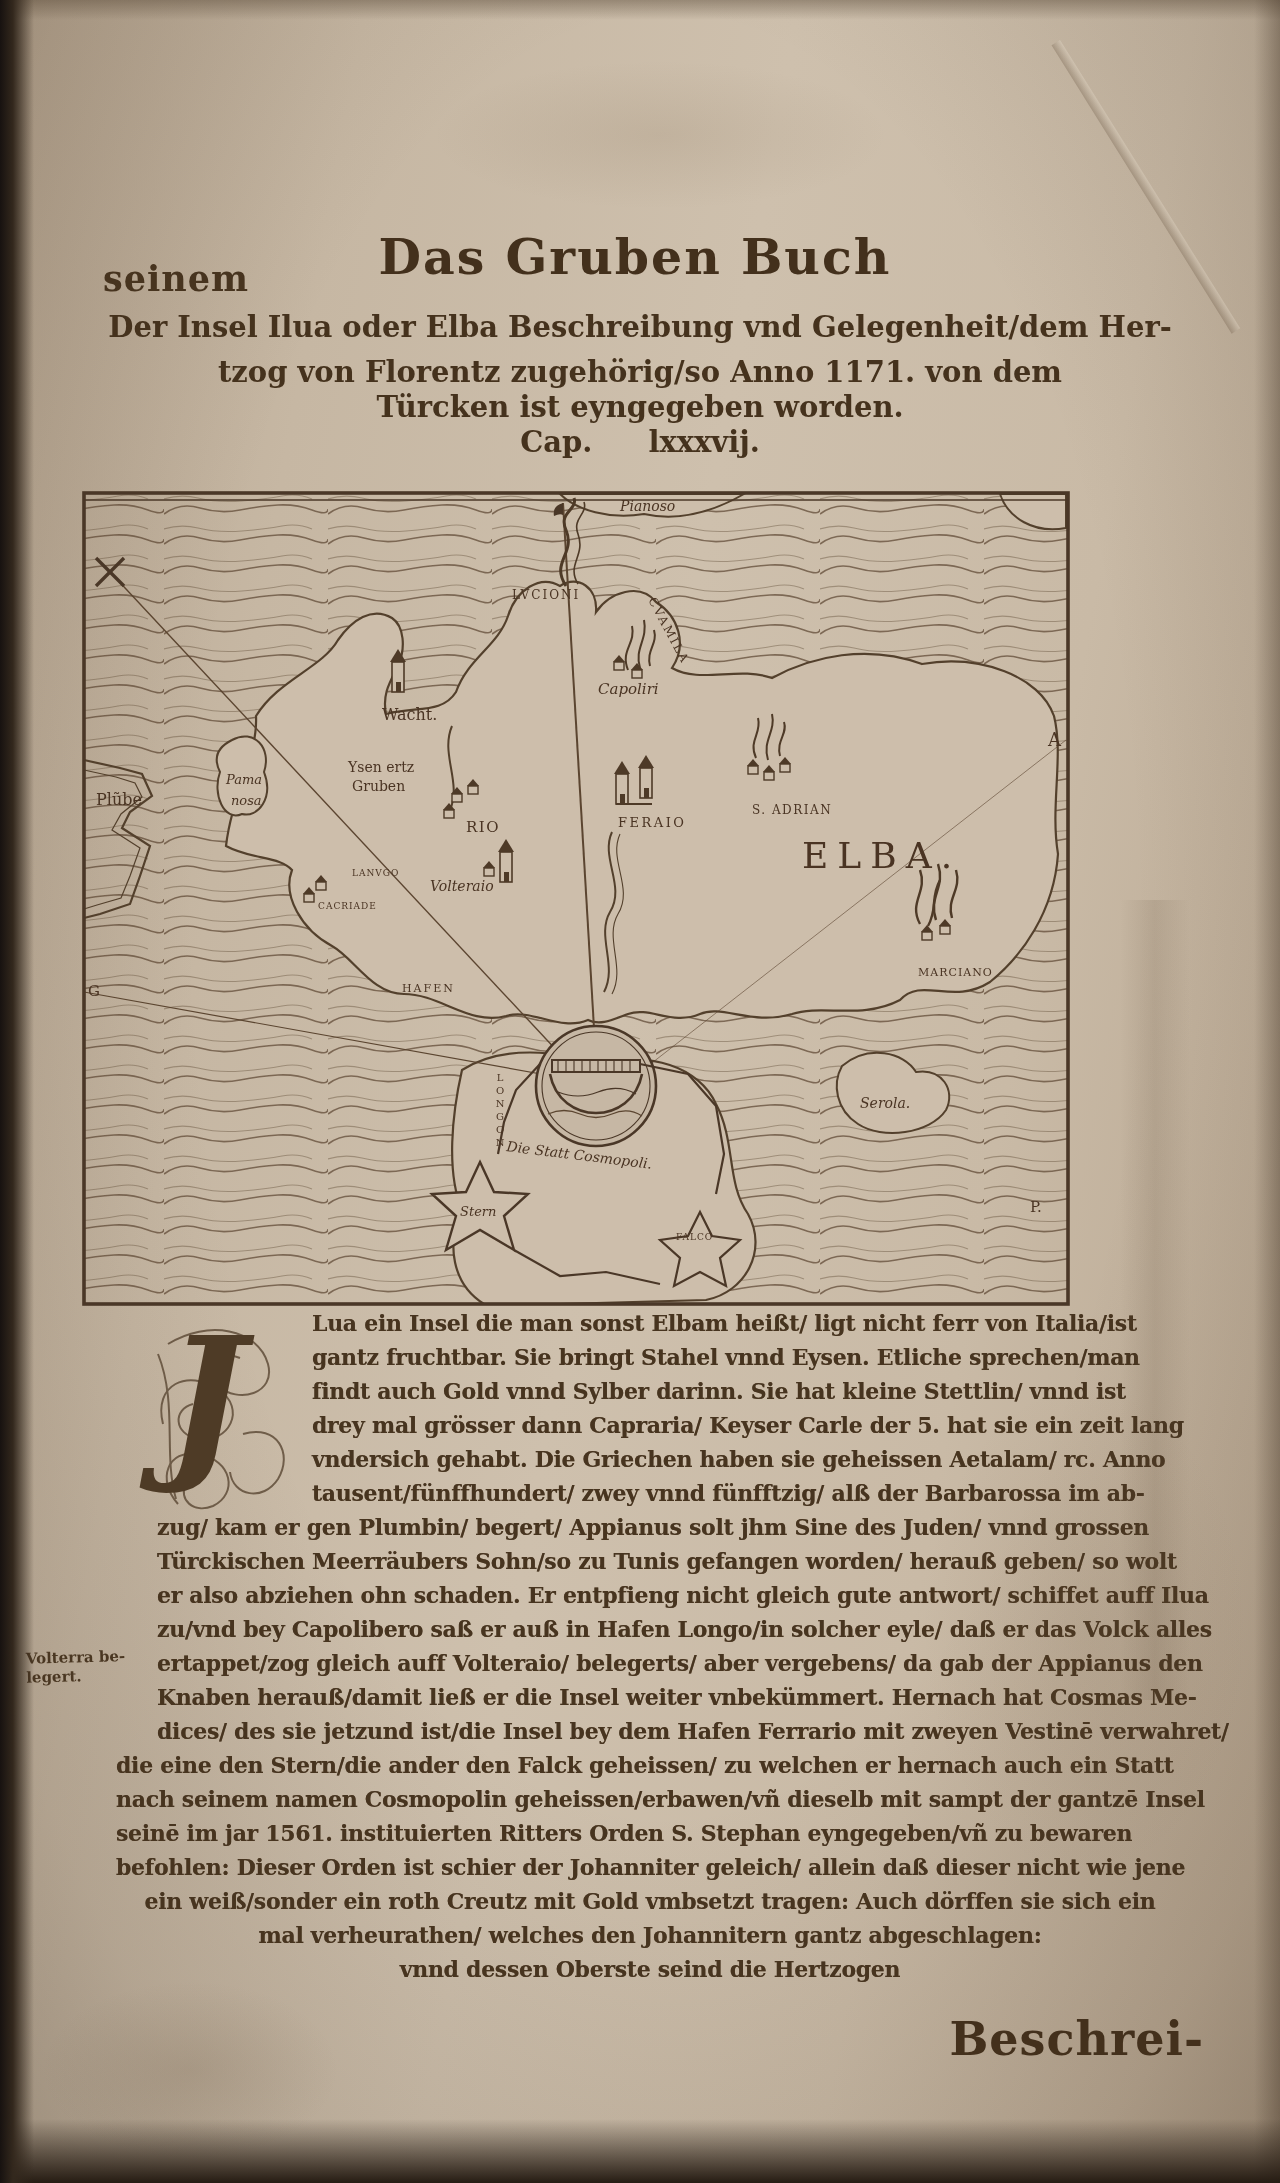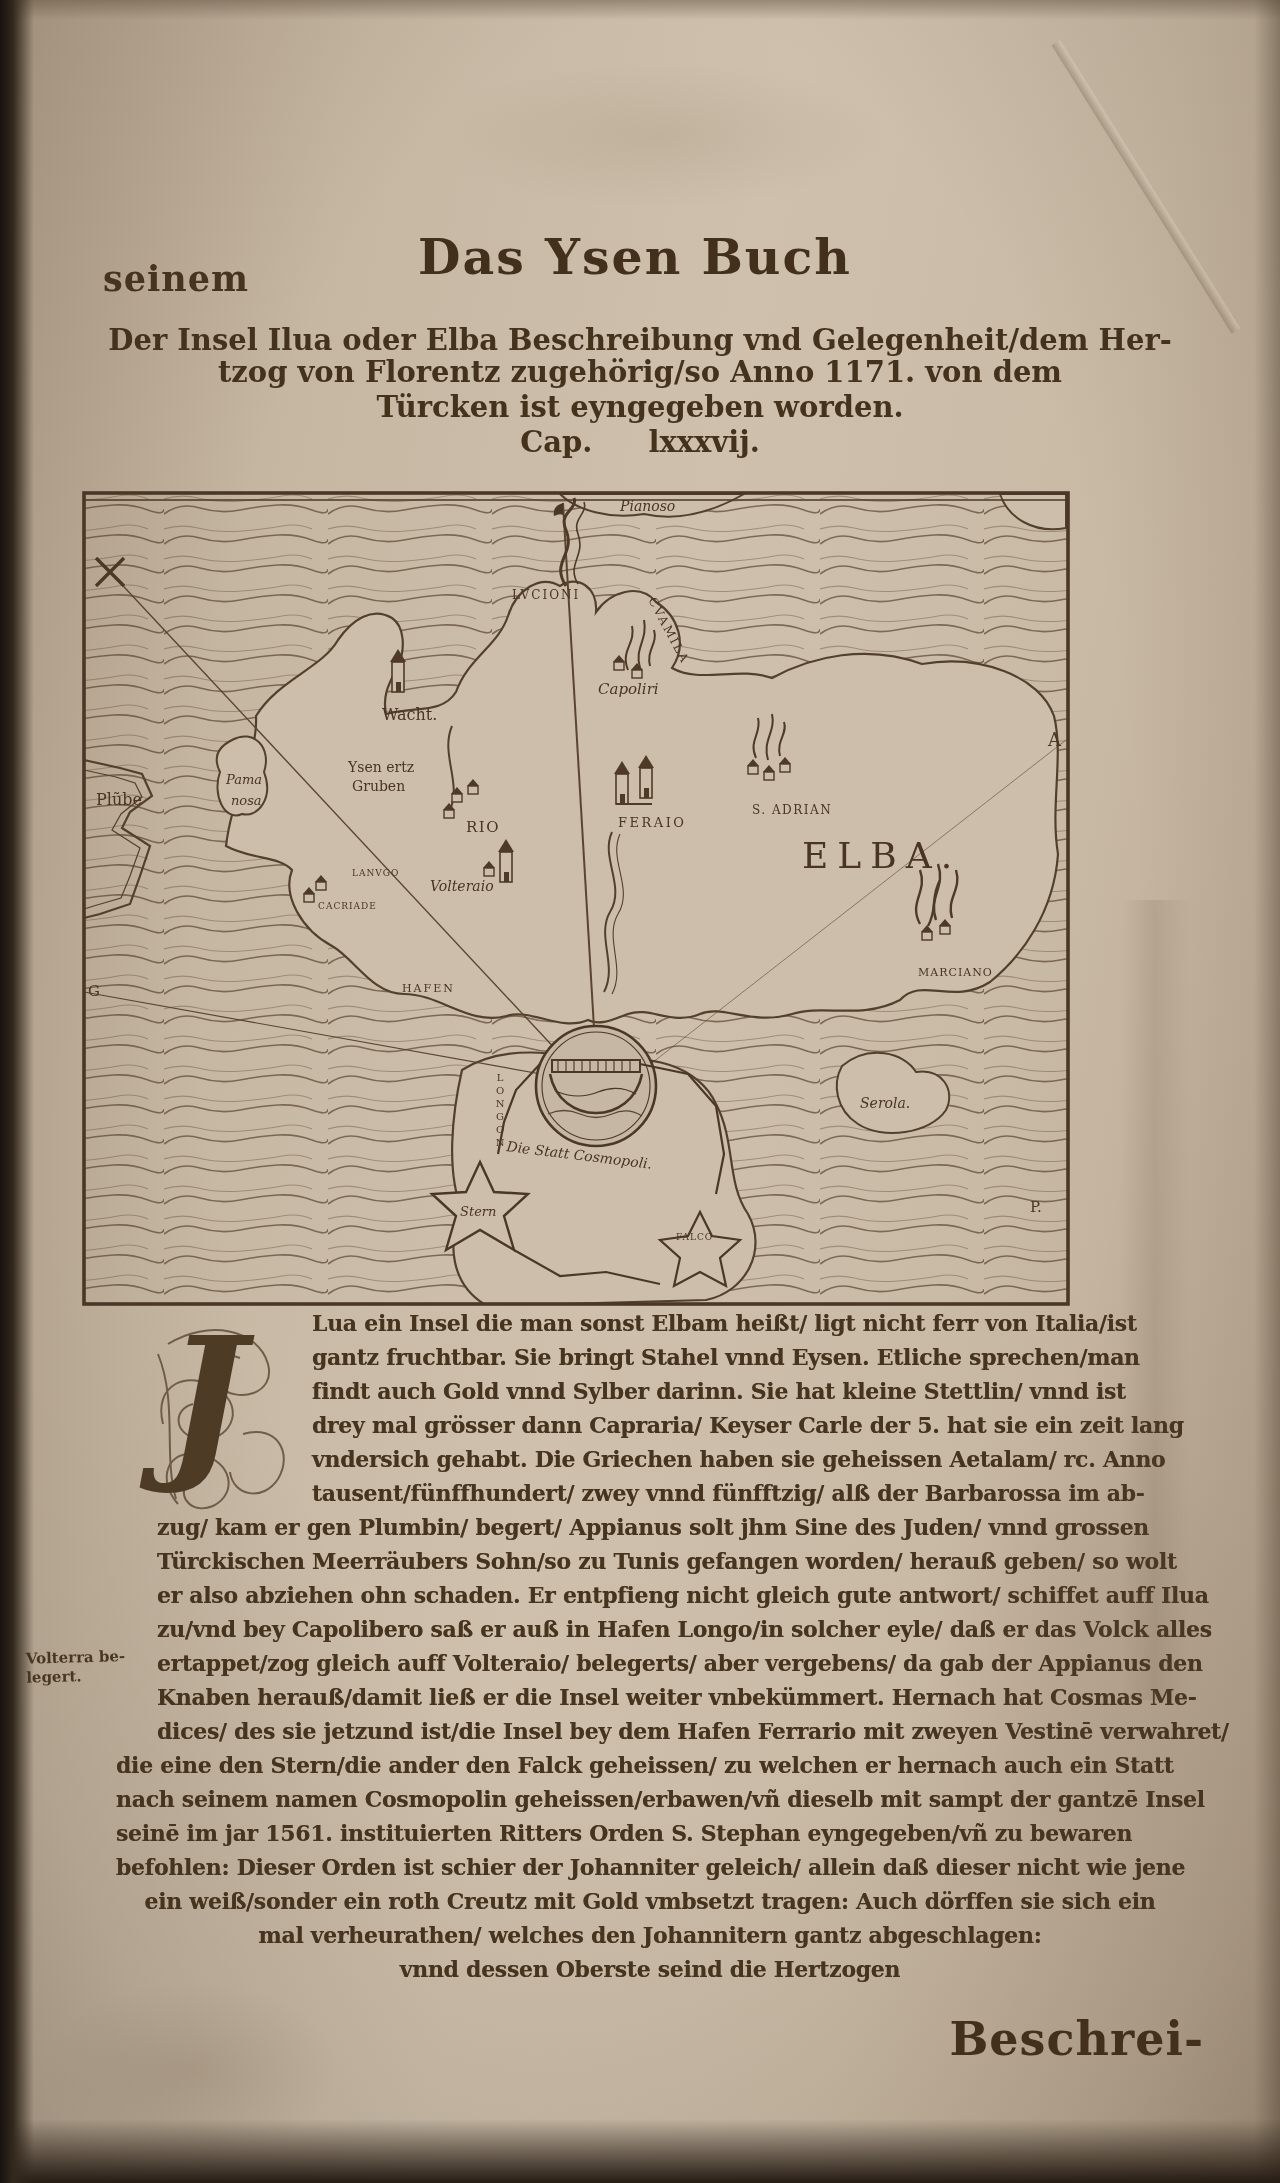--- a/index.html
+++ b/index.html
@@ -16,21 +16,21 @@
   .edge-right{right:0;top:0;width:26px;height:100%;background:linear-gradient(270deg,rgba(70,55,40,.40),rgba(70,55,40,0));}
   .crease1{left:1060px;top:40px;width:340px;height:10px;transform:rotate(58deg);transform-origin:left top;
     background:linear-gradient(180deg,rgba(234,224,208,.35),rgba(90,70,50,.28));}
   .crease2{left:1120px;top:900px;width:70px;height:800px;background:linear-gradient(90deg,rgba(0,0,0,0),rgba(92,74,54,.14),rgba(0,0,0,0));}
   .stain1{left:430px;top:60px;width:460px;height:150px;background:radial-gradient(ellipse,rgba(120,98,72,.13),rgba(0,0,0,0) 70%);}
   .stain2{left:40px;top:1980px;width:300px;height:180px;background:radial-gradient(ellipse,rgba(96,76,54,.16),rgba(0,0,0,0) 70%);}
   .stain3{left:920px;top:1380px;width:330px;height:500px;background:radial-gradient(ellipse,rgba(118,96,70,.10),rgba(0,0,0,0) 70%);}
   #folio{position:absolute;left:103px;top:258px;font-size:35px;font-weight:700;letter-spacing:1px;}
   #booktitle{position:absolute;left:0;top:228px;width:1270px;text-align:center;font-size:49px;font-weight:700;letter-spacing:2px;color:#43301c;}
   .subline{position:absolute;left:85px;width:1110px;text-align:center;font-weight:700;font-size:29px;white-space:nowrap;color:#45321d;}
-  #sub1{top:323px;} #sub2{top:355px;} #sub3{top:390px;}
+  #sub1{top:310px;} #sub2{top:355px;} #sub3{top:390px;}
   #chapline{position:absolute;left:85px;top:425px;width:1110px;text-align:center;font-weight:700;font-size:29px;color:#45321d;}
   #chapline .gap{display:inline-block;width:56px;}
 
   #mapwrap{position:absolute;left:82px;top:491px;width:988px;height:815px;}
   #mapwrap svg{display:block;}
 
   .bodygroup{position:absolute;}
   .bodyline{white-space:nowrap;font-weight:700;font-size:22px;line-height:34px;height:34px;letter-spacing:-0.3px;color:#47341f;text-shadow:0 0 .5px rgba(60,40,20,.55);}
   #groupA{left:312px;top:1306px;}
   #groupB{left:157px;top:1510px;}
@@ -44,21 +44,21 @@
 
   #marginnote{position:absolute;left:26px;top:1648px;width:130px;font-size:15px;font-weight:700;line-height:19px;transform:rotate(-1.5deg);color:#4a3722;}
   #catchword{position:absolute;right:76px;top:2012px;font-size:46px;font-weight:700;letter-spacing:1px;color:#43301c;}
 </style>
 </head>
 <body>
 
 <div id="page">
 
   <div id="folio">seinem</div>
-  <div id="booktitle">Das Ysen Buch</div>
+  <div id="booktitle">Das Gruben Buch</div>
   <div id="sub1" class="subline">Der Insel Ilua oder Elba Beschreibung vnd Gelegenheit/dem Her-</div>
   <div id="sub2" class="subline">tzog von Florentz zugehörig/so Anno 1171. von dem</div>
   <div id="sub3" class="subline">Türcken ist eyngegeben worden.</div>
   <div id="chapline">
     <span>Cap.</span><span class="gap"></span><span>lxxxvij.</span>
   </div>
 
   <div id="mapwrap">
   <svg width="988" height="815" viewBox="82 477 988 815" xmlns="http://www.w3.org/2000/svg">
     <defs>

